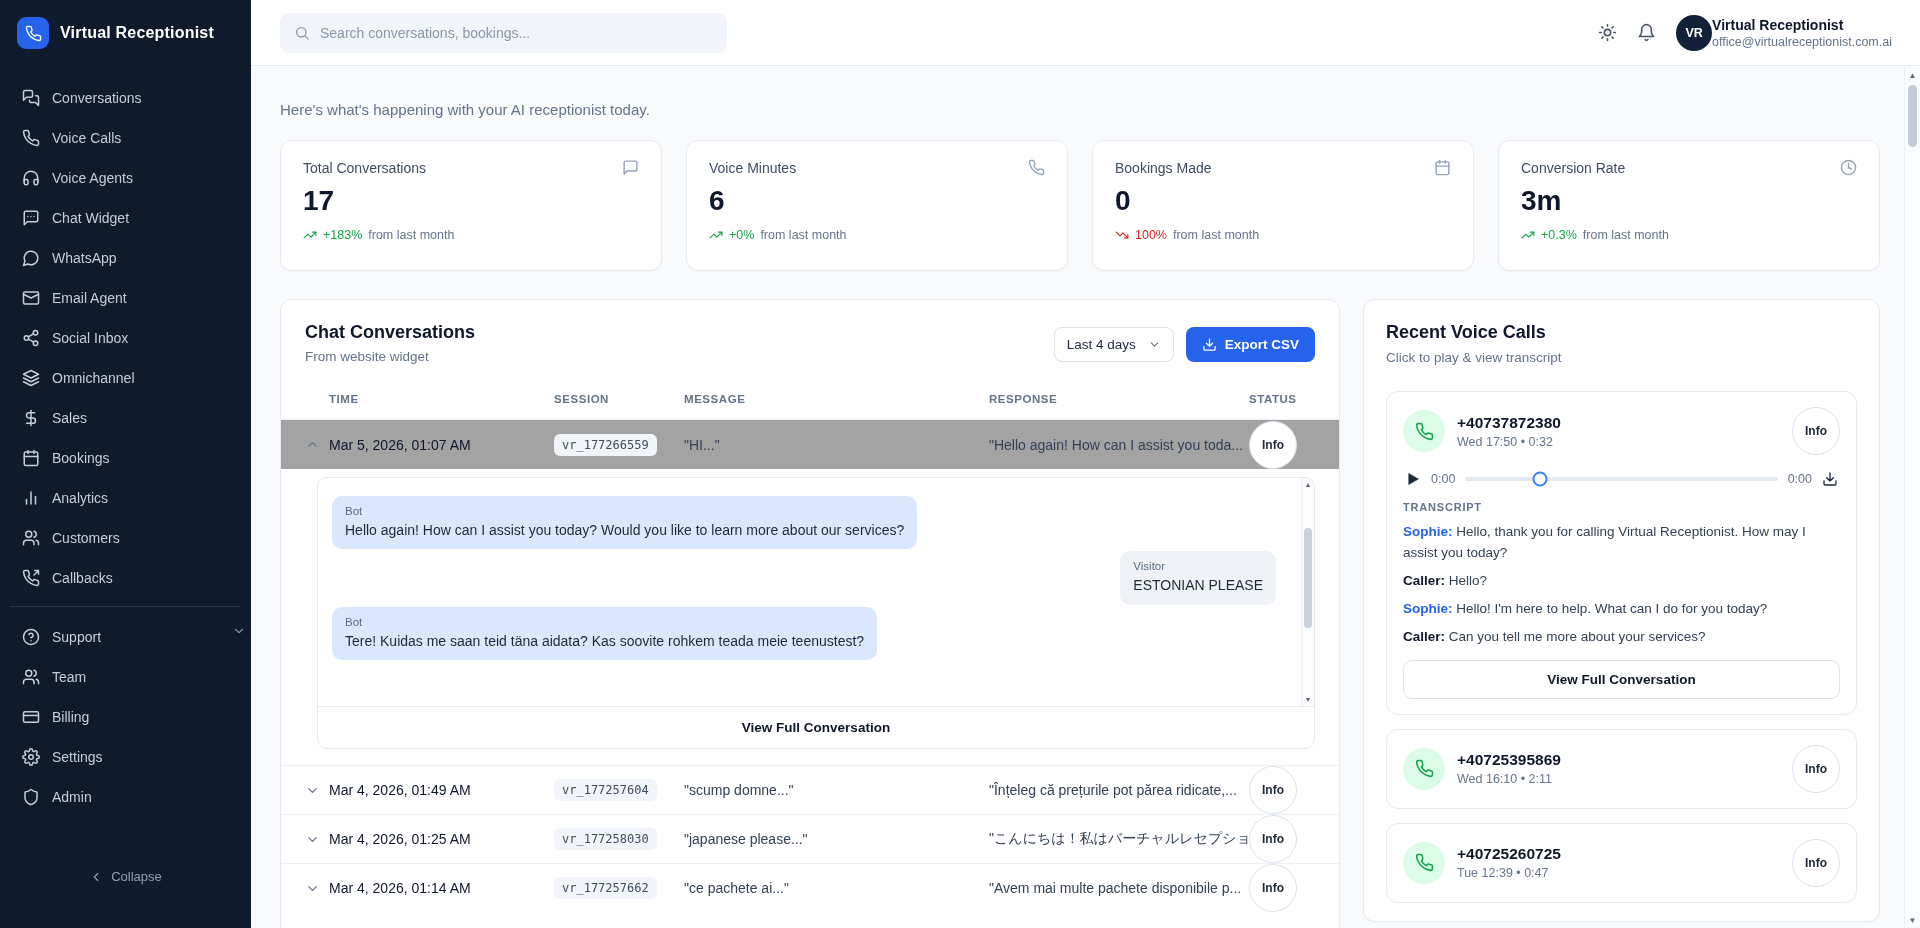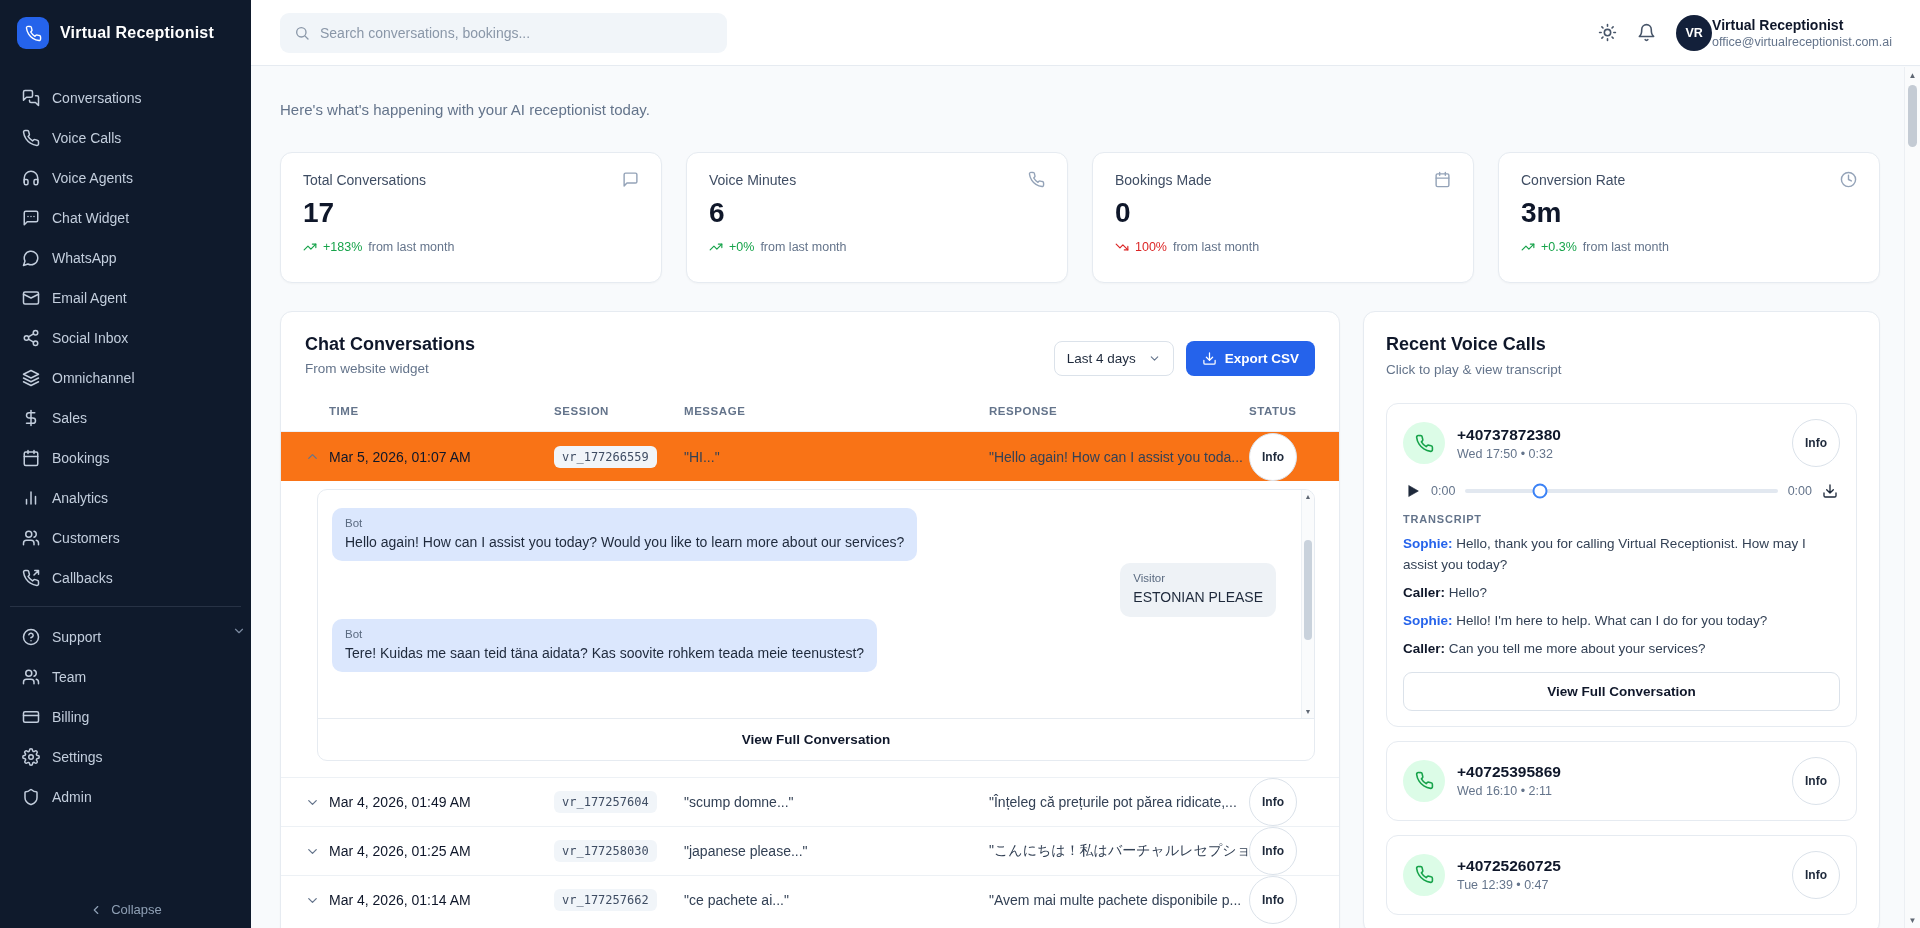--- a/index.html
+++ b/index.html
@@ -13,65 +13,65 @@
   
   .sidebar{width:251px;background:#0f1a2c;display:flex;flex-direction:column;flex:none;position:relative}
   .logo-row{height:66px;display:flex;align-items:center;gap:11px;padding:0 17px;flex:none;cursor:pointer}
   .logo-badge{width:32px;height:32px;border-radius:9px;background:#2563eb;display:flex;align-items:center;justify-content:center;color:#fff;flex:none}
   .logo-text{color:#fff;font-size:16px;font-weight:700;letter-spacing:.2px;white-space:nowrap}
   .nav{padding:12px 10px 0;flex:none}
   .nav-item{display:flex;align-items:center;gap:12px;height:40px;padding:0 12px;border-radius:8px;color:#c3cedd;font-size:14px;cursor:pointer;white-space:nowrap}
   .nav-item.active{background:#2563eb;color:#fff;font-weight:600}
   .nav.secondary{border-top:1px solid rgba(148,163,184,.18);margin:8px 10px 0;padding:10px 0 0}
   .scroll-hint{position:absolute;right:5px;top:624px;color:#7c8aa0}
-  .collapse-row{margin-top:auto;padding:18px 0 11px;display:flex;align-items:center;justify-content:center;gap:8px;color:#8fa0b5;font-size:13px;cursor:pointer}
+  .collapse-row{margin-top:auto;padding:18px 0 44px;display:flex;align-items:center;justify-content:center;gap:8px;color:#8fa0b5;font-size:13px;cursor:pointer}
 
   
   .main-col{flex:1;display:flex;flex-direction:column;position:relative;min-width:0}
   .topbar{height:66px;background:#fff;border-bottom:1px solid #e6ebf1;display:flex;align-items:center;padding:0 28px 0 29px;gap:18px;flex:none}
   .search{display:flex;align-items:center;gap:10px;width:447px;height:40px;background:#f1f5f9;border-radius:9px;padding:0 14px;color:#8a97a8}
   .search input{flex:1;border:0;outline:0;background:transparent;font:inherit;font-size:14px;color:#334155}
   .search input::placeholder{color:#8a97a8}
   .topbar-right{margin-left:auto;display:flex;align-items:center;gap:20px}
   .icon-btn{color:#475569;background:none;border:0;cursor:pointer}
   .user-chip{display:flex;align-items:center;gap:0;cursor:pointer}
   .avatar{width:36px;height:36px;border-radius:50%;background:#13203a;color:#fff;font-size:12.5px;font-weight:700;display:flex;align-items:center;justify-content:center}
   .user-name{font-size:14px;font-weight:700;line-height:1.3}
   .user-email{font-size:12.5px;color:#64748b}
 
   .content{flex:1;overflow:hidden;padding:26px 40px 0 29px}
   .welcome-title{font-size:25px;font-weight:700;letter-spacing:.2px}
   .welcome-sub{font-size:15px;color:#64748b;margin-top:9px}
 
   
-  .stats{display:grid;grid-template-columns:repeat(4,1fr);gap:24px;margin-top:34px}
+  .stats{display:grid;grid-template-columns:repeat(4,1fr);gap:24px;margin-top:22px}
   .stat{background:#fff;border:1px solid #e6ebf1;border-radius:12px;padding:18px 22px;height:131px;box-shadow:0 1px 2px rgba(15,23,42,.03)}
   .stat-top{display:flex;justify-content:space-between;align-items:center;color:#3f4d63;font-size:14px}
   .stat-top .icon{color:#94a3b8}
   .stat-value{font-size:28px;font-weight:700;margin-top:9px}
   .stat-delta{display:flex;align-items:flex-end;gap:6px;margin-top:11px;font-size:12.5px;color:#64748b}
   .up{color:#16a34a}.down{color:#dc2626}
 
   .columns{display:flex;gap:23px;margin-top:28px;align-items:flex-start}
   .card{background:#fff;border:1px solid #e6ebf1;border-radius:12px;box-shadow:0 1px 2px rgba(15,23,42,.03)}
   .chat-card{flex:1;min-width:0;padding-bottom:30px}
   .calls-card{width:517px;flex:none;padding:22px 22px 18px}
 
   
-  .chat-head{display:flex;align-items:flex-end;justify-content:space-between;padding:22px 24px 14px}
+  .chat-head{display:flex;align-items:center;justify-content:space-between;padding:22px 24px 14px}
   .sec-title{font-size:18px;font-weight:700}
   .sec-sub{font-size:13.5px;color:#64748b;margin-top:6px}
   .chat-controls{display:flex;gap:12px;align-items:center;margin-top:2px}
   .select{display:flex;align-items:center;gap:12px;border:1px solid #dbe2ea;border-radius:8px;padding:9px 12px;font-size:13.5px;color:#1e293b;background:#fff;cursor:pointer}
   .select .icon{color:#64748b}
   .btn-primary{display:flex;align-items:center;gap:8px;background:#2563eb;color:#fff;font-size:13.5px;font-weight:600;border:0;border-radius:8px;padding:10px 16px;cursor:pointer;font-family:inherit}
   .thead,.trow{display:grid;grid-template-columns:24px 225px 130px 305px 260px 1fr;align-items:center;padding:0 24px}
   .thead{height:42px;font-size:11.5px;font-weight:700;letter-spacing:.55px;color:#64748b;border-bottom:1px solid #edf1f5}
   .trow{height:49px;font-size:14px;color:#0f172a;border-top:1px solid #edf1f5;cursor:pointer}
-  .trow.first{border-top:0;background:#f97316}
+  .trow.first{border-top:0;background:#a3a3a3}
   .chev{color:#64748b}
   .session-pill{display:inline-block;background:#f1f5f9;border-radius:6px;padding:4px 8px;font-family:"DejaVu Sans Mono","Liberation Mono",monospace;font-size:12px;color:#3f4d63}
   .cell-msg,.cell-resp{color:#334155;white-space:nowrap;overflow:hidden;padding-right:14px}
   .badge{display:inline-block;justify-self:start;border:1px solid #dbe2ea;border-radius:999px;padding:16px 12px;font-size:12px;font-weight:600;color:#1e293b;background:#fff}
 
   .chat-box{margin:8px 24px 16px 36px;border:1px solid #e6ebf1;border-radius:10px;background:#fff;overflow:hidden}
   .chat-scroll{position:relative;height:228px;padding:18px 30px 0 14px;overflow:hidden}
   .bubble{border-radius:10px;padding:9px 13px;margin-bottom:2px;width:fit-content;max-width:660px}
   .bubble.bot{background:#dbe7fd}
   .bubble.visitor{background:#eef2f6;margin-left:auto;margin-right:8px}

